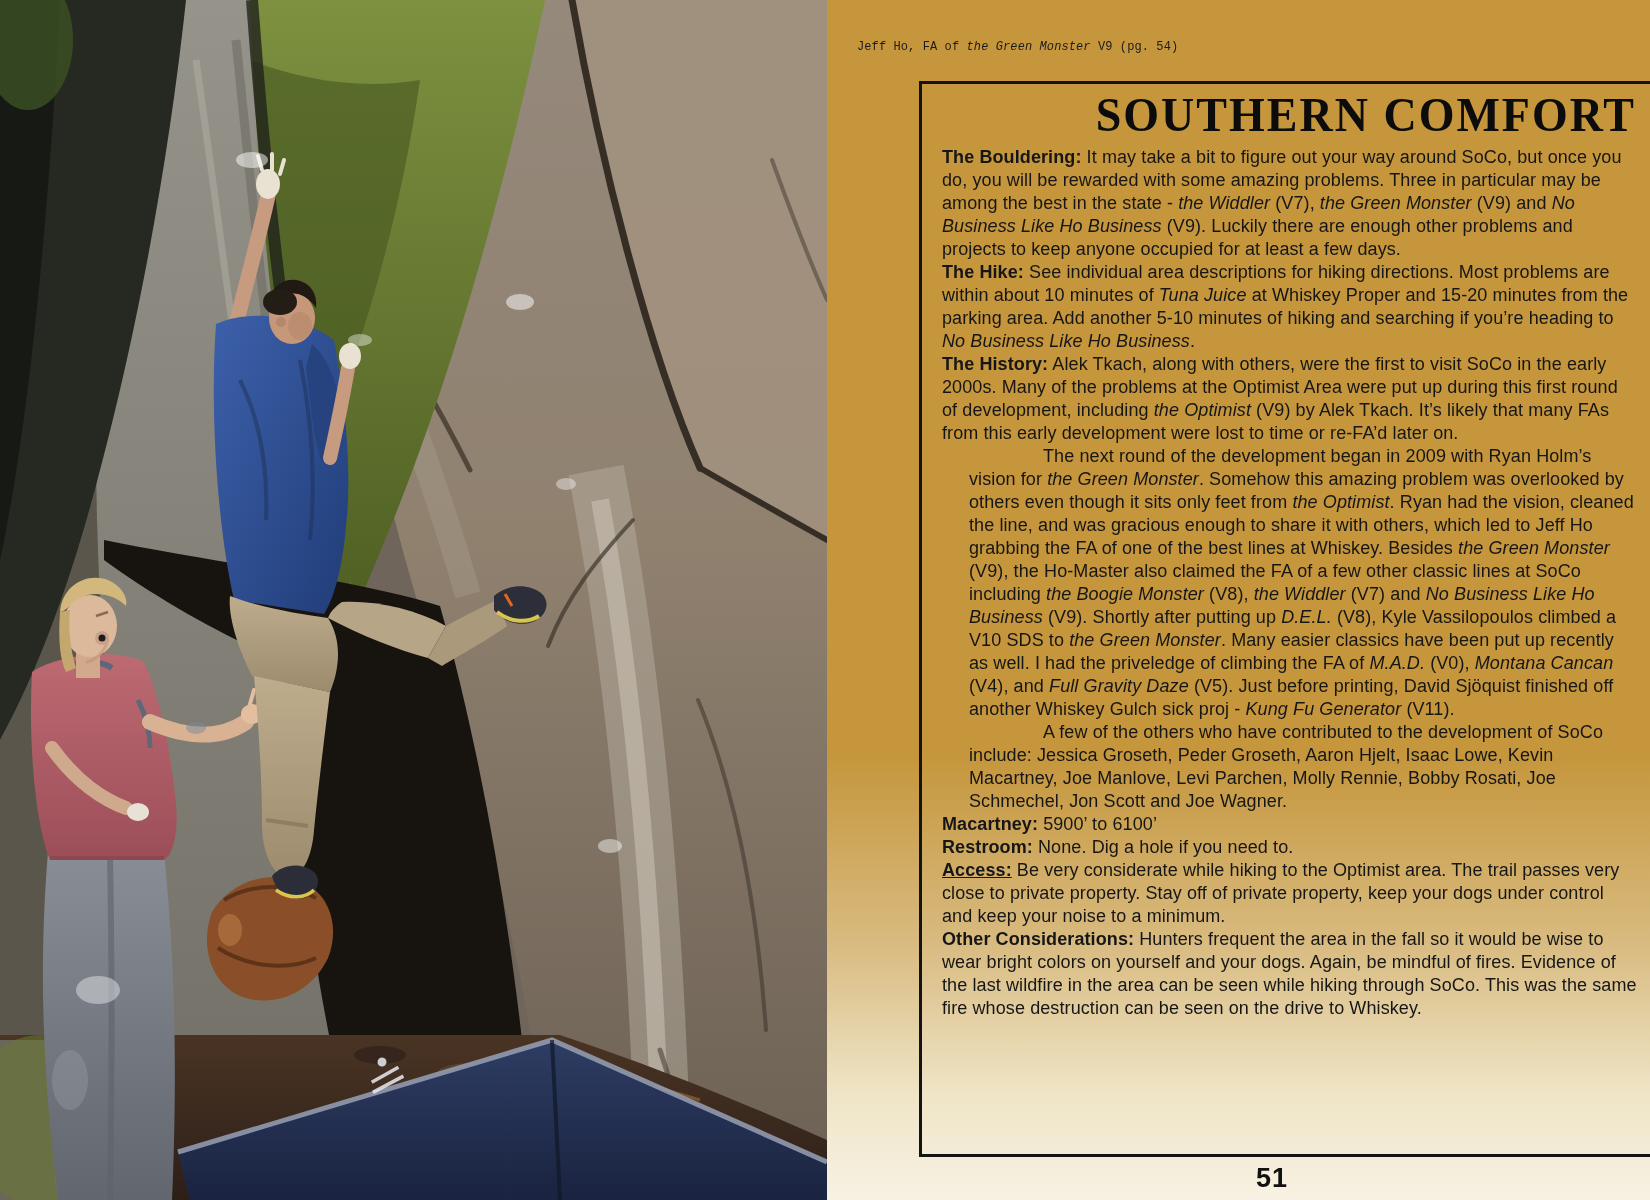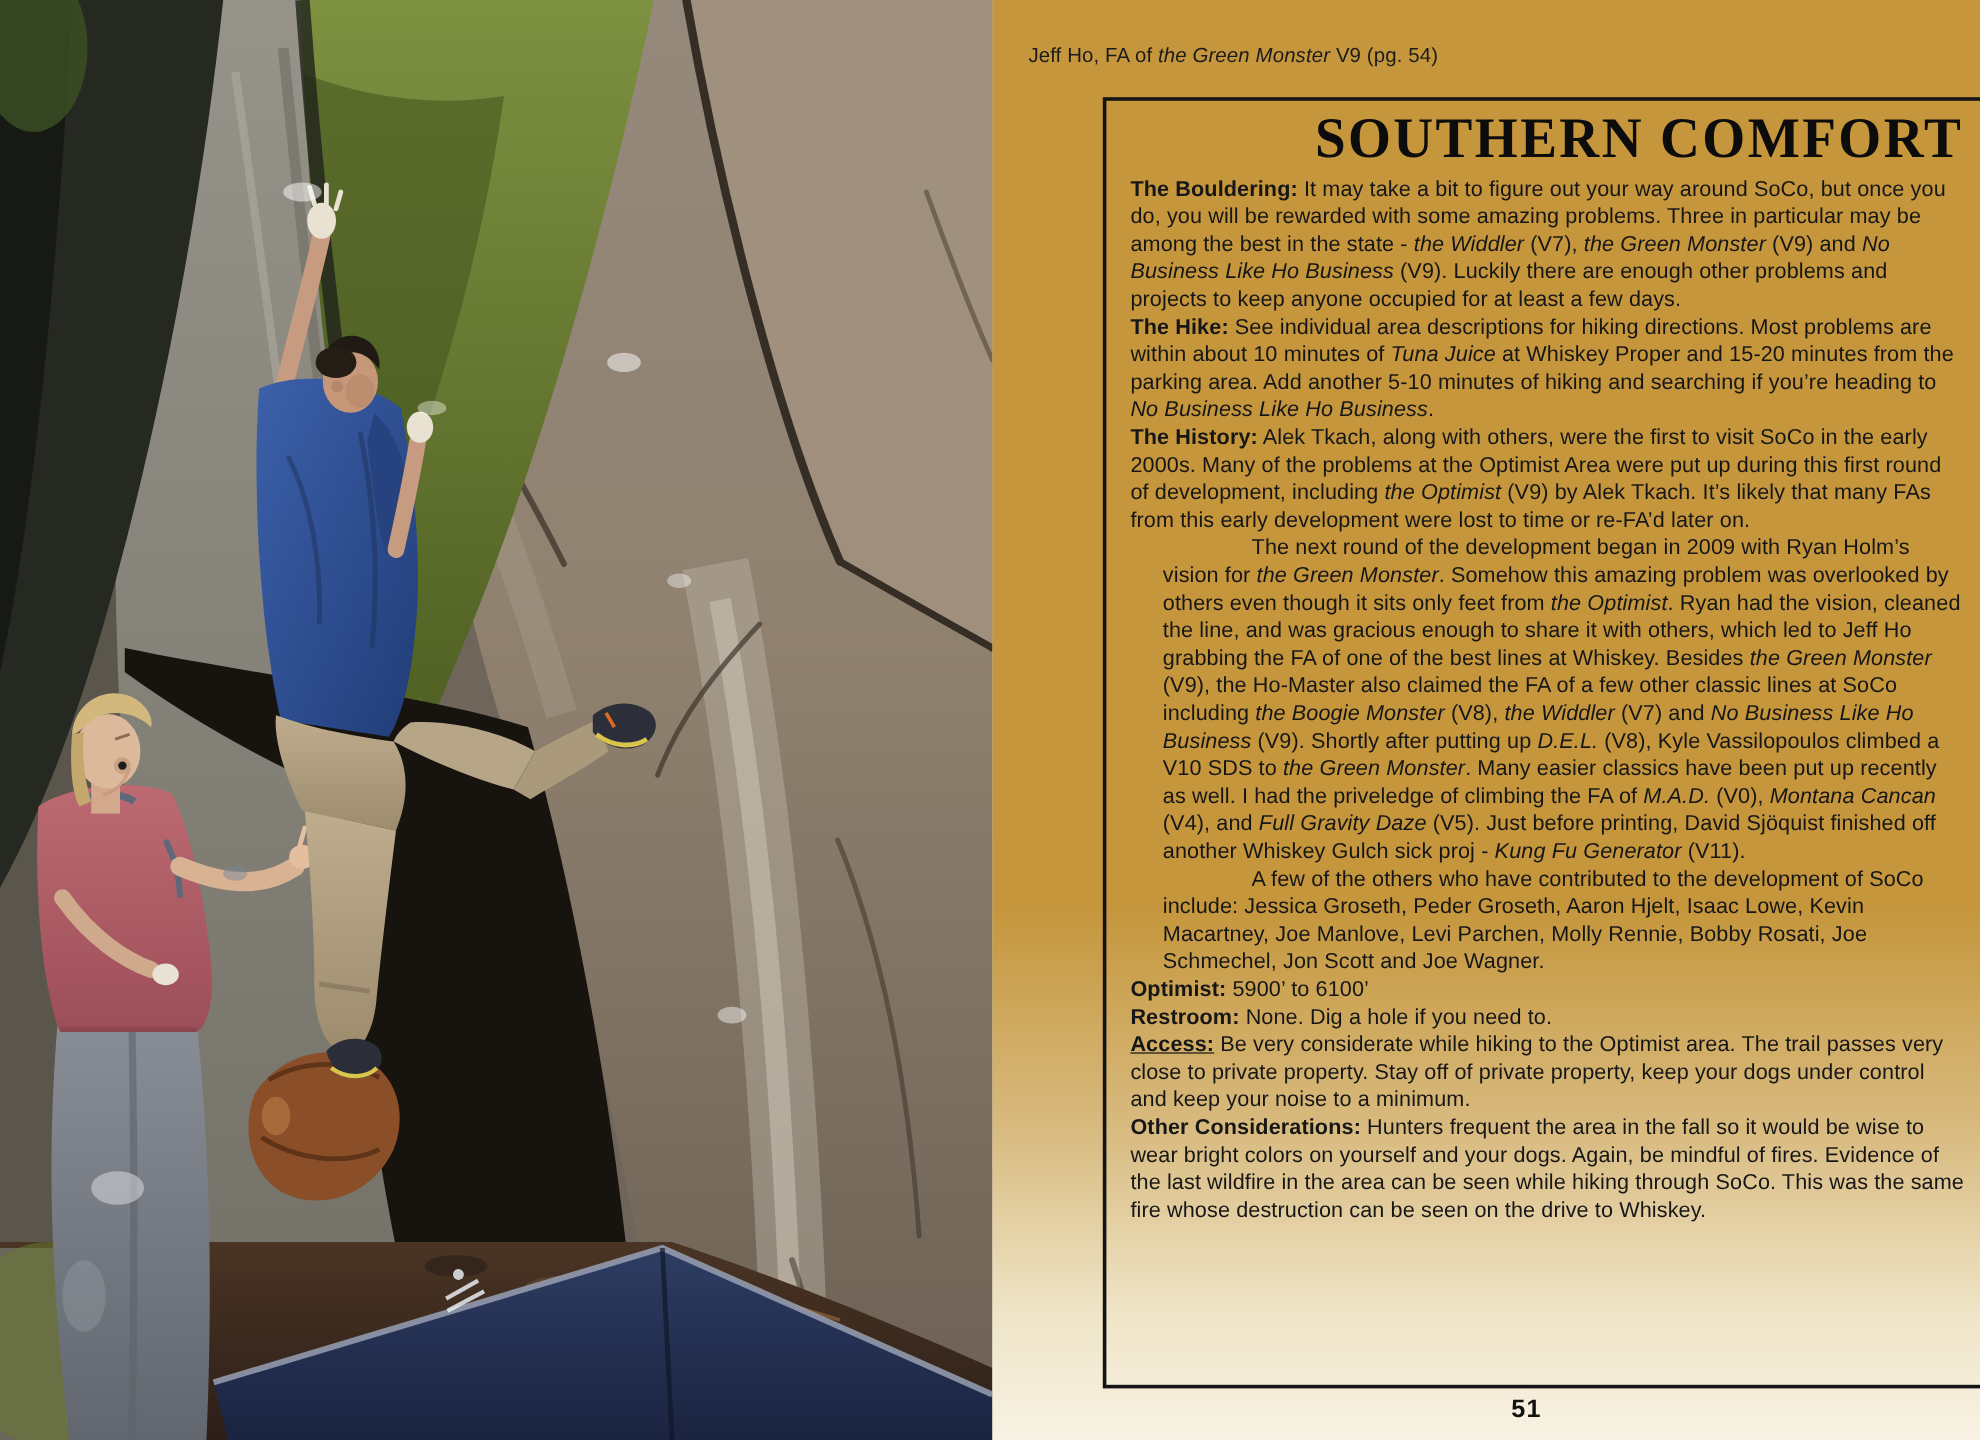--- a/index.html
+++ b/index.html
@@ -15,21 +15,21 @@
     background:#fff;
   }
   
   .page-right{
     position:absolute;left:827px;top:0;width:823px;height:1200px;
     background:linear-gradient(180deg,var(--gold) 0%,var(--gold) 63%,
                #d9bc82 79%,#efe4c6 91%,var(--cream) 100%);
   }
   .caption{
     position:absolute;left:30px;top:36px;
-    font-size:17px;line-height:22px;color:#1c1c1c;letter-spacing:.1px;
+    font-size:12px;line-height:22px;color:#1c1c1c;letter-spacing:.1px;font-family:Liberation Mono, monospace;
   }
   .caption i{font-style:italic;}
   .textbox{
     position:absolute;left:92px;top:81px;width:738px;height:1076px;
     border:3px solid var(--border);box-sizing:border-box;
     padding:4px 16px 0 20px;overflow:hidden;
   }
   .area-title{
     margin:2px 2px 8px 0;
     font-family:"Liberation Serif",serif;
@@ -39,21 +39,21 @@
     white-space:nowrap;
   }
   .article-body{
     font-size:18px;line-height:23px;color:#161616;
     letter-spacing:.1px;
   }
   .article-body p{margin:0;}
   .article-body p.indent{text-indent:74px;margin-left:27px;}
   .pagenum{
     position:absolute;left:76px;top:1163px;width:738px;
-    text-align:center;font-weight:700;font-size:21px;color:#111;
+    text-align:center;font-weight:700;font-size:27px;color:#111;
     letter-spacing:1px;
   }
   
   .photo{position:absolute;left:0;top:0;width:827px;height:1200px;overflow:hidden;background:#6f655a;}
   .photo svg{display:block;width:827px;height:1200px;}
 </style>
 </head>
 <body>
 
 <div class="stage">
@@ -239,21 +239,21 @@
     </div>
 
     <div class="textbox">
       <h1 class="area-title">SOUTHERN COMFORT</h1>
       <div class="article-body">
           <p class="para"><span style="font-weight: 700;">The Bouldering:</span><span>  It may take a bit to figure out your way around SoCo, but once you do, you will be rewarded with some amazing problems.  Three in particular may be among the best in the state - </span><span style="font-style: italic;">the Widdler</span><span> (V7), </span><span style="font-style: italic;">the Green Monster</span><span> (V9) and </span><span style="font-style: italic;">No Business Like Ho Business</span><span> (V9).  Luckily there are enough other problems and projects to keep anyone occupied for at least a few days.</span></p>
           <p class="para"><span style="font-weight: 700;">The Hike:</span><span>  See individual area descriptions for hiking directions.  Most problems are within about 10 minutes of </span><span style="font-style: italic;">Tuna Juice</span><span> at Whiskey Proper and 15-20 minutes from the parking area.  Add another 5-10 minutes of hiking and searching if you’re heading to </span><span style="font-style: italic;">No Business Like Ho Business</span><span>.</span></p>
           <p class="para"><span style="font-weight: 700;">The History:</span><span>  Alek Tkach, along with others, were the first to visit SoCo in the early 2000s.  Many of the problems at the Optimist Area were put up during this first round of development, including </span><span style="font-style: italic;">the Optimist</span><span> (V9) by Alek Tkach.  It’s likely that many FAs from this early development were lost to time or re-FA’d later on.</span></p>
           <p class="para indent"><span>The next round of the development began in 2009 with Ryan Holm’s vision for </span><span style="font-style: italic;">the Green Monster</span><span>.  Somehow this amazing problem was overlooked by others even though it sits only feet from </span><span style="font-style: italic;">the Optimist</span><span>.  Ryan had the vision, cleaned the line, and was gracious enough to share it with others, which led to Jeff Ho grabbing the FA of one of the best lines at Whiskey.  Besides </span><span style="font-style: italic;">the Green Monster</span><span> (V9), the Ho-Master also claimed the FA of a few other classic lines at SoCo including </span><span style="font-style: italic;">the Boogie Monster</span><span> (V8), </span><span style="font-style: italic;">the Widdler</span><span> (V7) and </span><span style="font-style: italic;">No Business Like Ho Business</span><span> (V9).  Shortly after putting up </span><span style="font-style: italic;">D.E.L.</span><span> (V8), Kyle Vassilopoulos climbed a V10 SDS to </span><span style="font-style: italic;">the Green Monster</span><span>.  Many easier classics have been put up recently as well.  I had the priveledge of climbing the FA of </span><span style="font-style: italic;">M.A.D.</span><span> (V0), </span><span style="font-style: italic;">Montana Cancan</span><span> (V4), and </span><span style="font-style: italic;">Full Gravity Daze</span><span> (V5).  Just before printing, David Sjöquist finished off another Whiskey Gulch sick proj - </span><span style="font-style: italic;">Kung Fu Generator</span><span> (V11).</span></p>
           <p class="para indent"><span>A few of the others who have contributed to the development of SoCo include:  Jessica Groseth, Peder Groseth, Aaron Hjelt, Isaac Lowe, Kevin Macartney, Joe Manlove, Levi Parchen, Molly Rennie, Bobby Rosati, Joe Schmechel, Jon Scott and Joe Wagner.</span></p>
-          <p class="para"><span style="font-weight: 700;">Optimist:</span><span>  5900’ to 6100’</span></p>
+          <p class="para"><span style="font-weight: 700;">Macartney:</span><span>  5900’ to 6100’</span></p>
           <p class="para"><span style="font-weight: 700;">Restroom:</span><span>  None.  Dig a hole if you need to.</span></p>
           <p class="para"><span style="font-weight: 700; text-decoration: underline;">Access:</span><span>  Be very considerate while hiking to the Optimist area.  The trail passes very close to private property.  Stay off of private property, keep your dogs under control and keep your noise to a minimum.</span></p>
           <p class="para"><span style="font-weight: 700;">Other Considerations:</span><span>  Hunters frequent the area in the fall so it would be wise to wear bright colors on yourself and your dogs.  Again, be mindful of fires.  Evidence of the last wildfire in the area can be seen while hiking through SoCo.  This was the same fire whose destruction can be seen on the drive to Whiskey.</span></p>
         </div>
     </div>
 
     <div class="pagenum">51</div>
   </div>
 </div>
 

